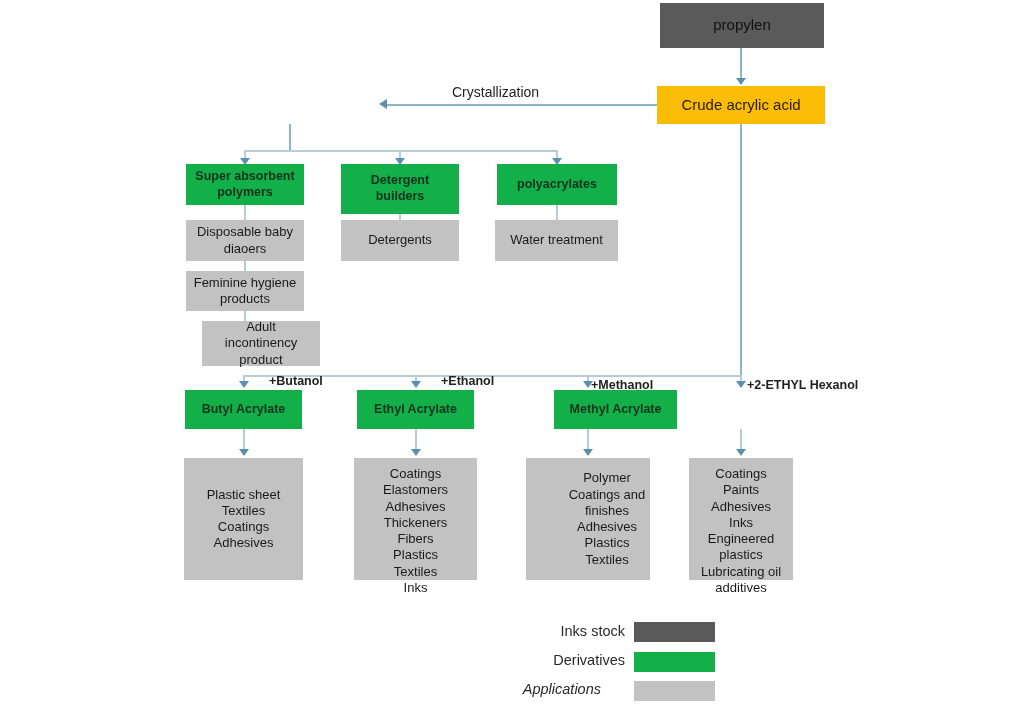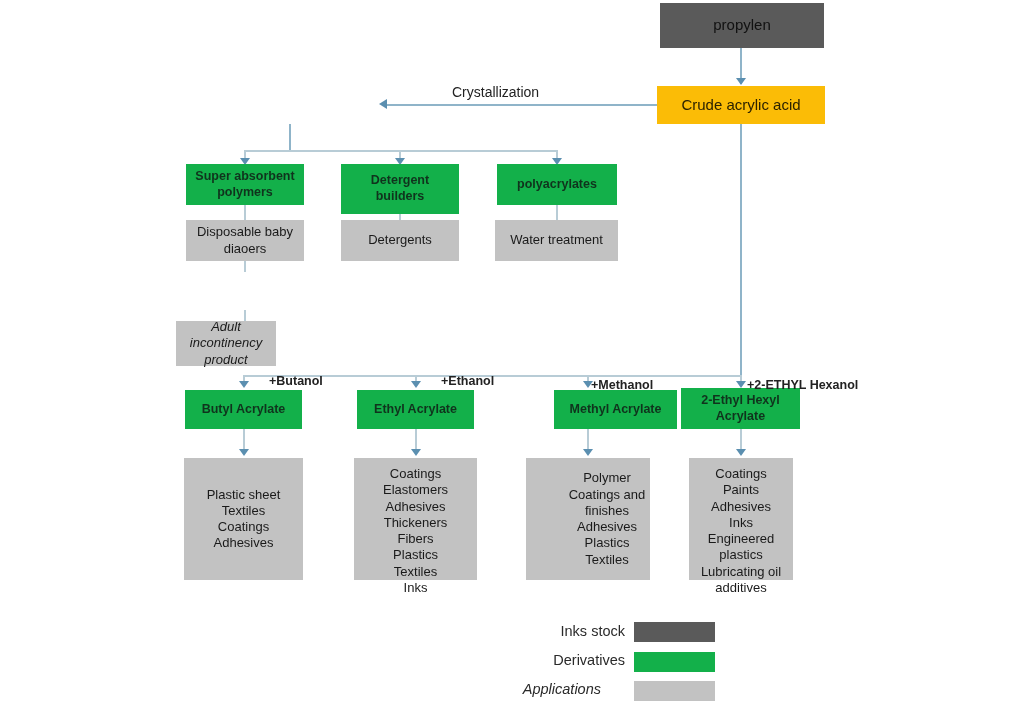--- a/index.html
+++ b/index.html
@@ -166,29 +166,29 @@
   <div class="node node-derivative" style="left:186px; top:164px; width:118px; height:41px;">Super absorbent
 polymers</div>
   <div class="node node-derivative" style="left:341px; top:164px; width:118px; height:50px;">Detergent
 builders</div>
   <div class="node node-derivative" style="left:497px; top:164px; width:120px; height:41px;">polyacrylates</div>
 
   <div class="node node-application" style="left:186px; top:220px; width:118px; height:41px;">Disposable baby
 diaoers</div>
   <div class="node node-application" style="left:341px; top:220px; width:118px; height:41px;">Detergents</div>
   <div class="node node-application" style="left:495px; top:220px; width:123px; height:41px;">Water treatment</div>
-  <div class="node node-application" style="left:176px; top:321px; width:100px; height:45px;font-style:italic;">Adult
+  <div class="node node-application" style="left:186px; top:271px; width:118px; height:40px;">Feminine hygiene
+products</div>
+  <div class="node node-application" style="left:202px; top:321px; width:118px; height:45px;">Adult
 incontinency
 product</div>
 
   <div class="node node-derivative" style="left:185px; top:390px; width:117px; height:39px;">Butyl Acrylate</div>
   <div class="node node-derivative" style="left:357px; top:390px; width:117px; height:39px;">Ethyl Acrylate</div>
   <div class="node node-derivative" style="left:554px; top:390px; width:123px; height:39px;">Methyl Acrylate</div>
-  <div class="node node-derivative" style="left:681px; top:388px; width:119px; height:41px;">2-Ethyl Hexyl
-Acrylate</div>
 
   <div class="node node-application" style="left:184px; top:458px; width:119px; height:122px;">Plastic sheet
 Textiles
 Coatings
 Adhesives</div>
   <div class="node node-application topalign" style="left:354px; top:458px; width:123px; height:122px;">Coatings
 Elastomers
 Adhesives
 Thickeners
 Fibers

